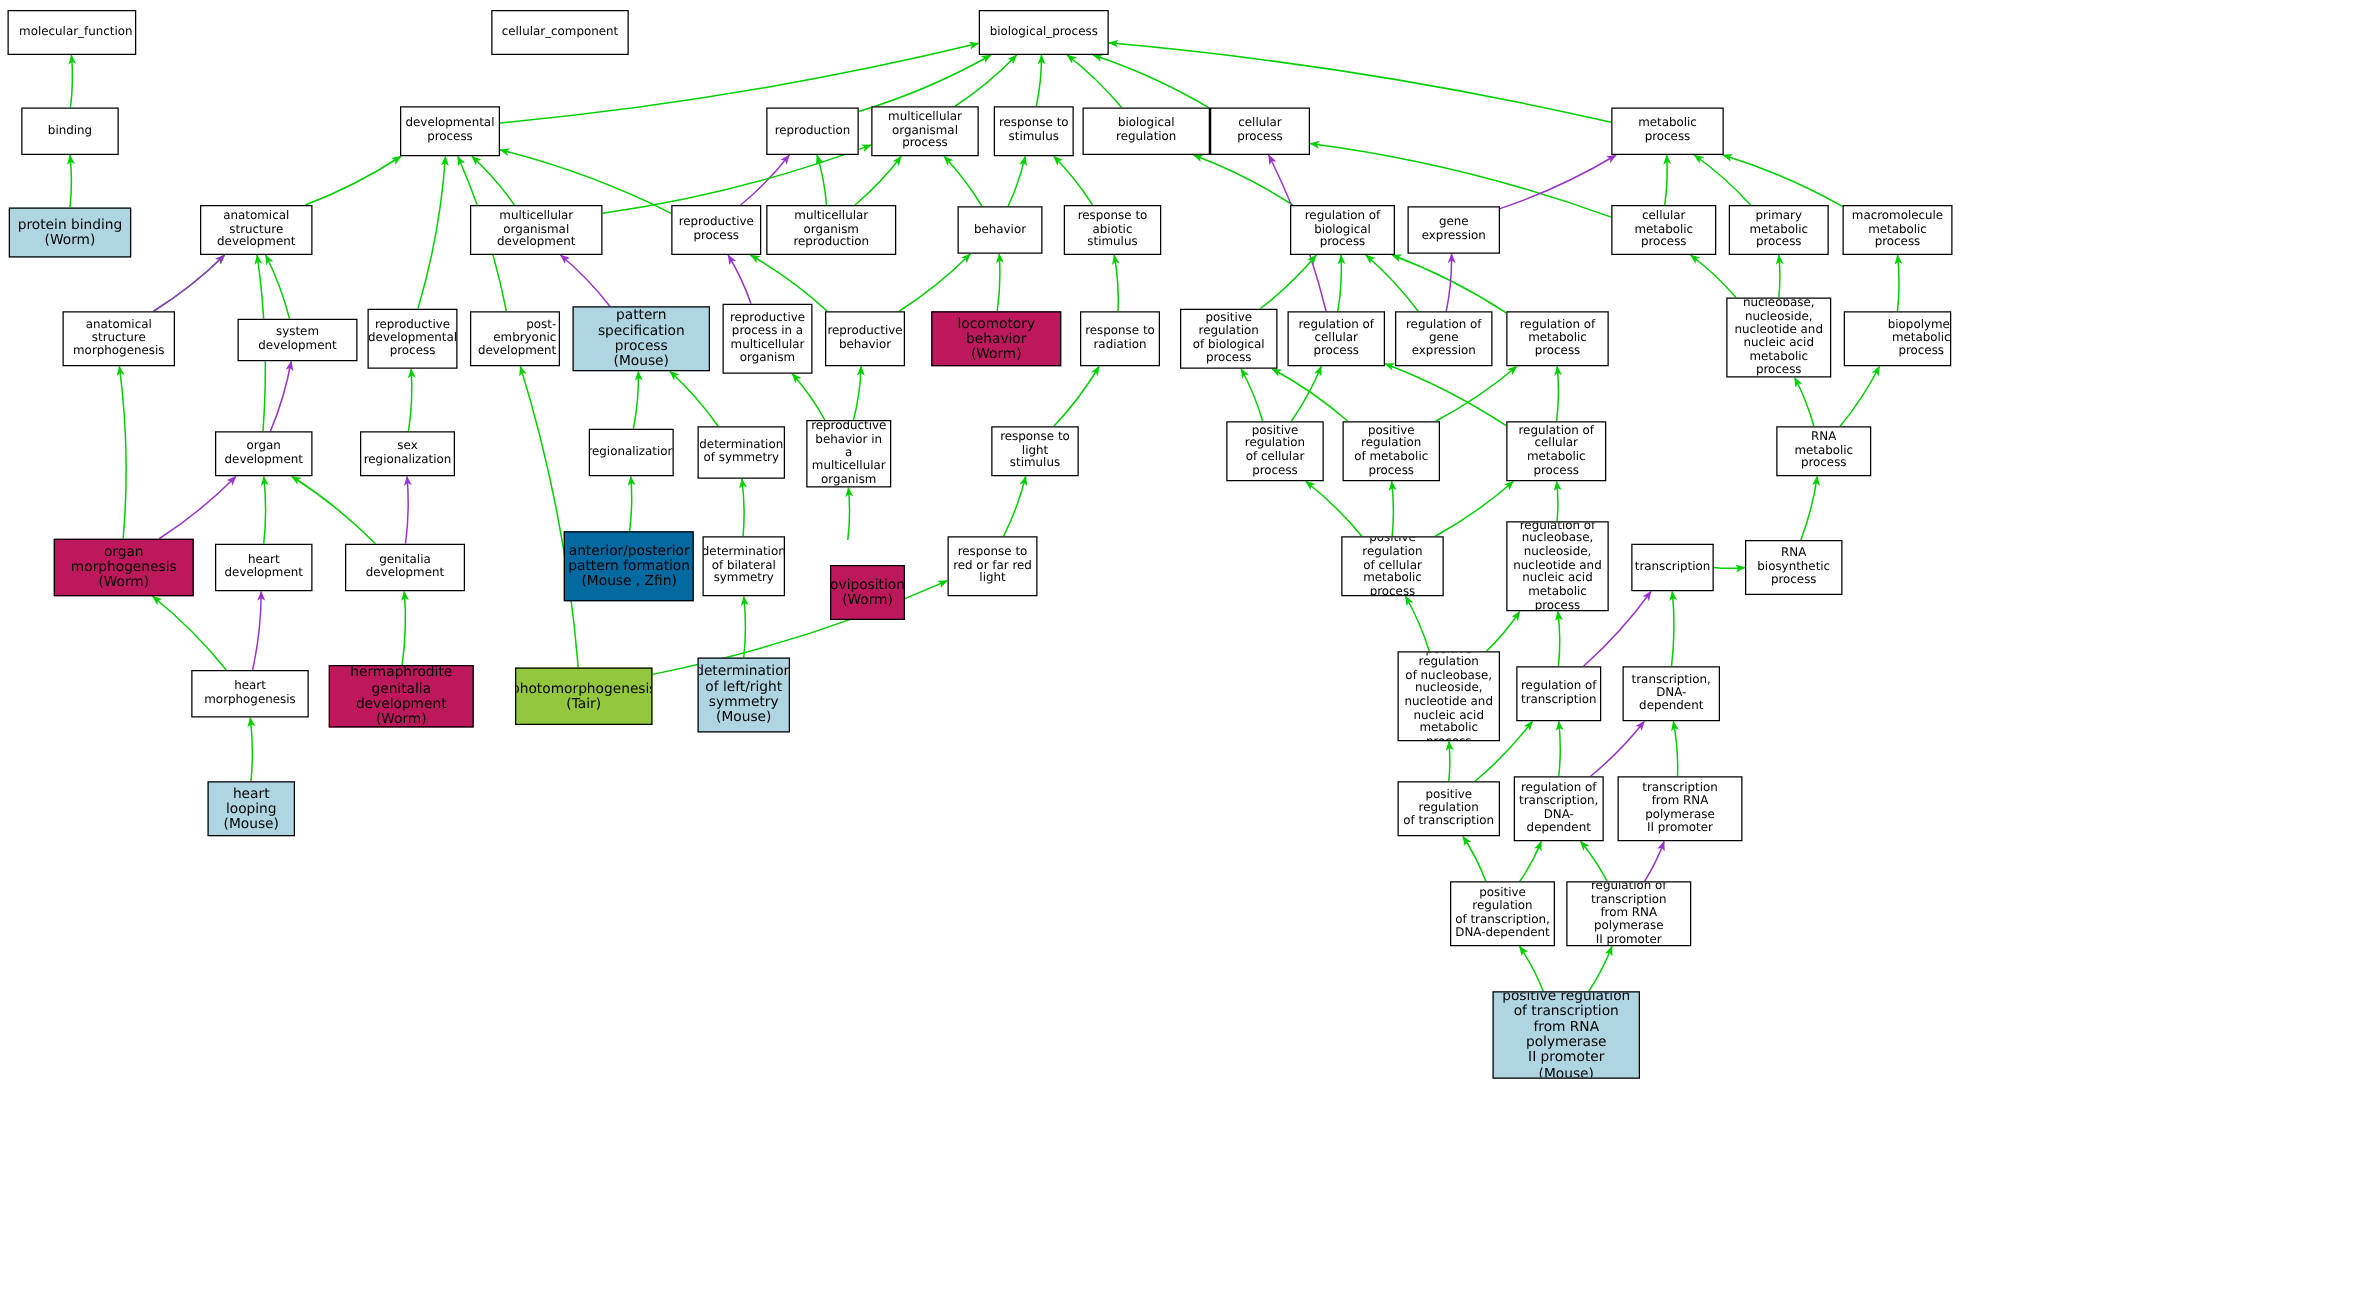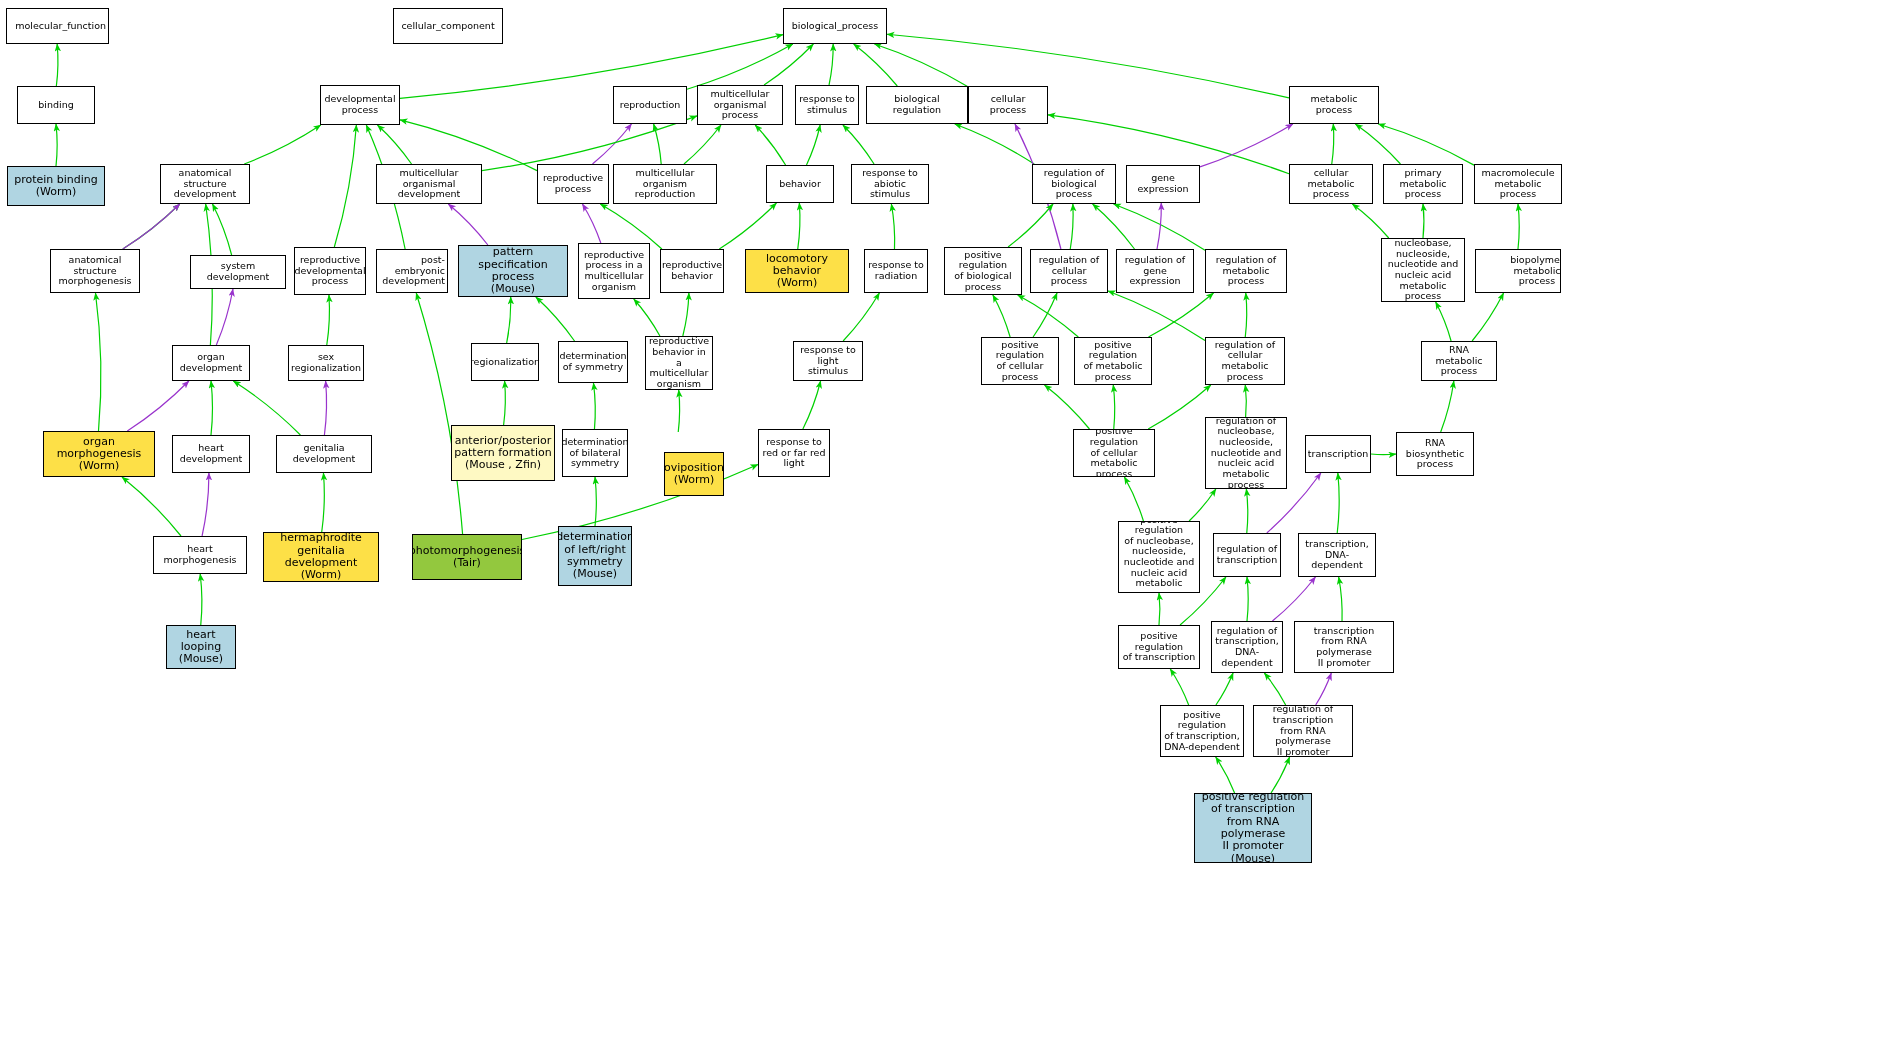--- a/index.html
+++ b/index.html
@@ -20,23 +20,23 @@
     align-items:center;
     justify-content:center;
     text-align:center;
     line-height:1.12;
     color:#000000;
     overflow:hidden;
     padding:1px 2px;
   }
   .node span{display:block;white-space:pre-line;}
   .t-blue{background:#b0d5e2;}
-  .t-orange{background:#fde047;}
+  .t-orange{background:#be185d;}
   .t-green{background:#93c83e;}
-  .t-grey{background:#fef9c3;}
+  .t-grey{background:#0369a1;justify-content:flex-end;}
   .t-white{background:#ffffff;}
   .sz-s{font-size:9.5px;}
   .sz-m{font-size:11px;}
 </style>
 </head>
 <body>
 
 <div id="canvas">
   <svg id="edges">
     <defs>

